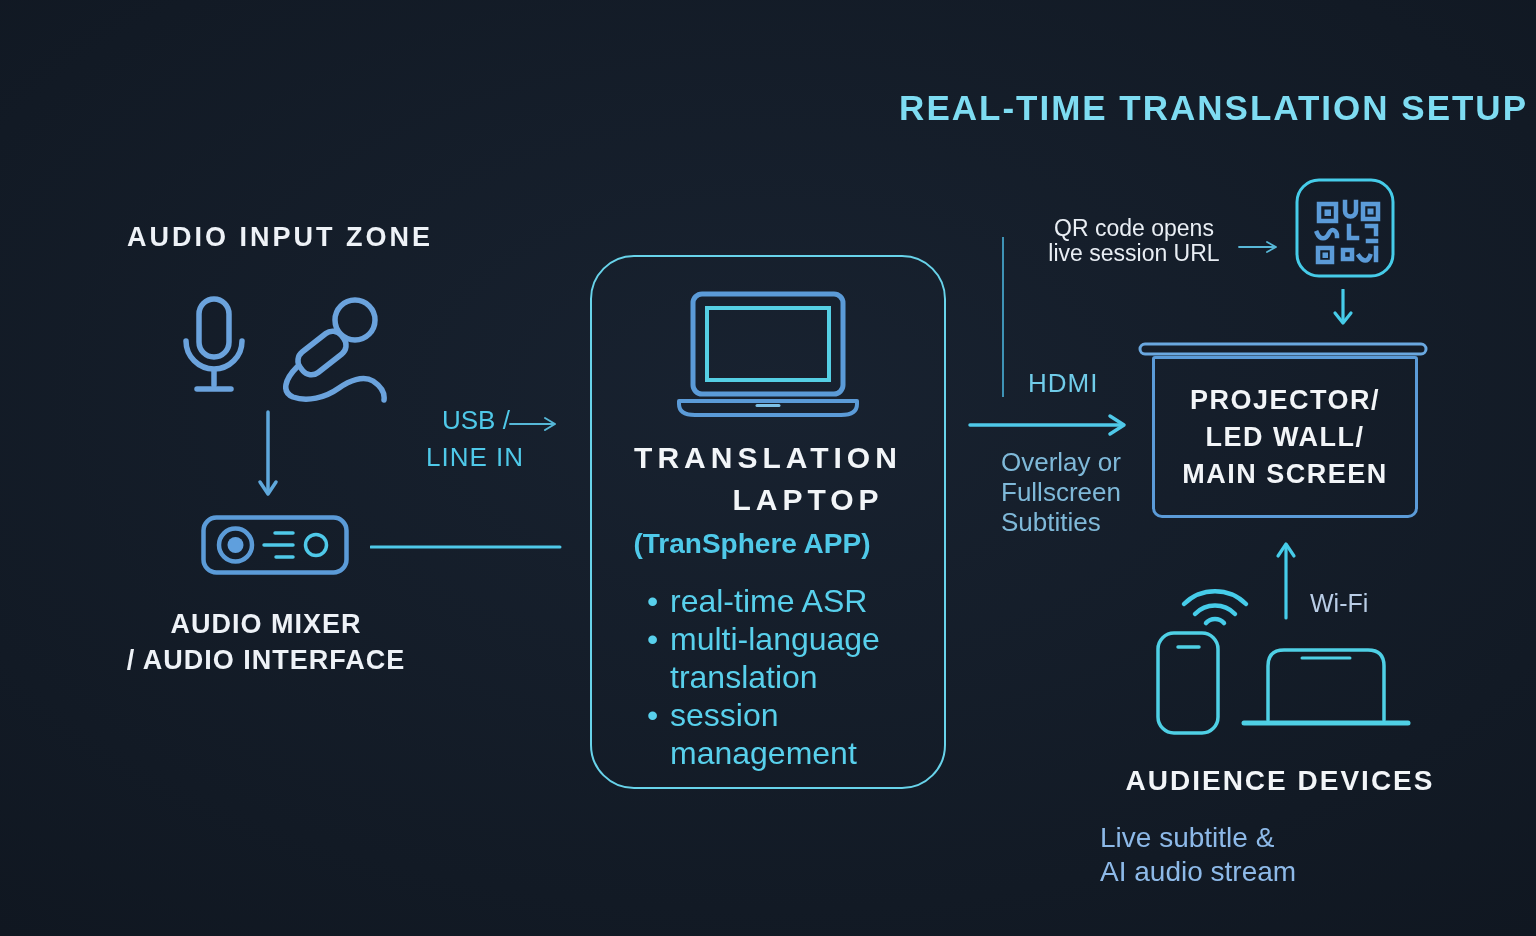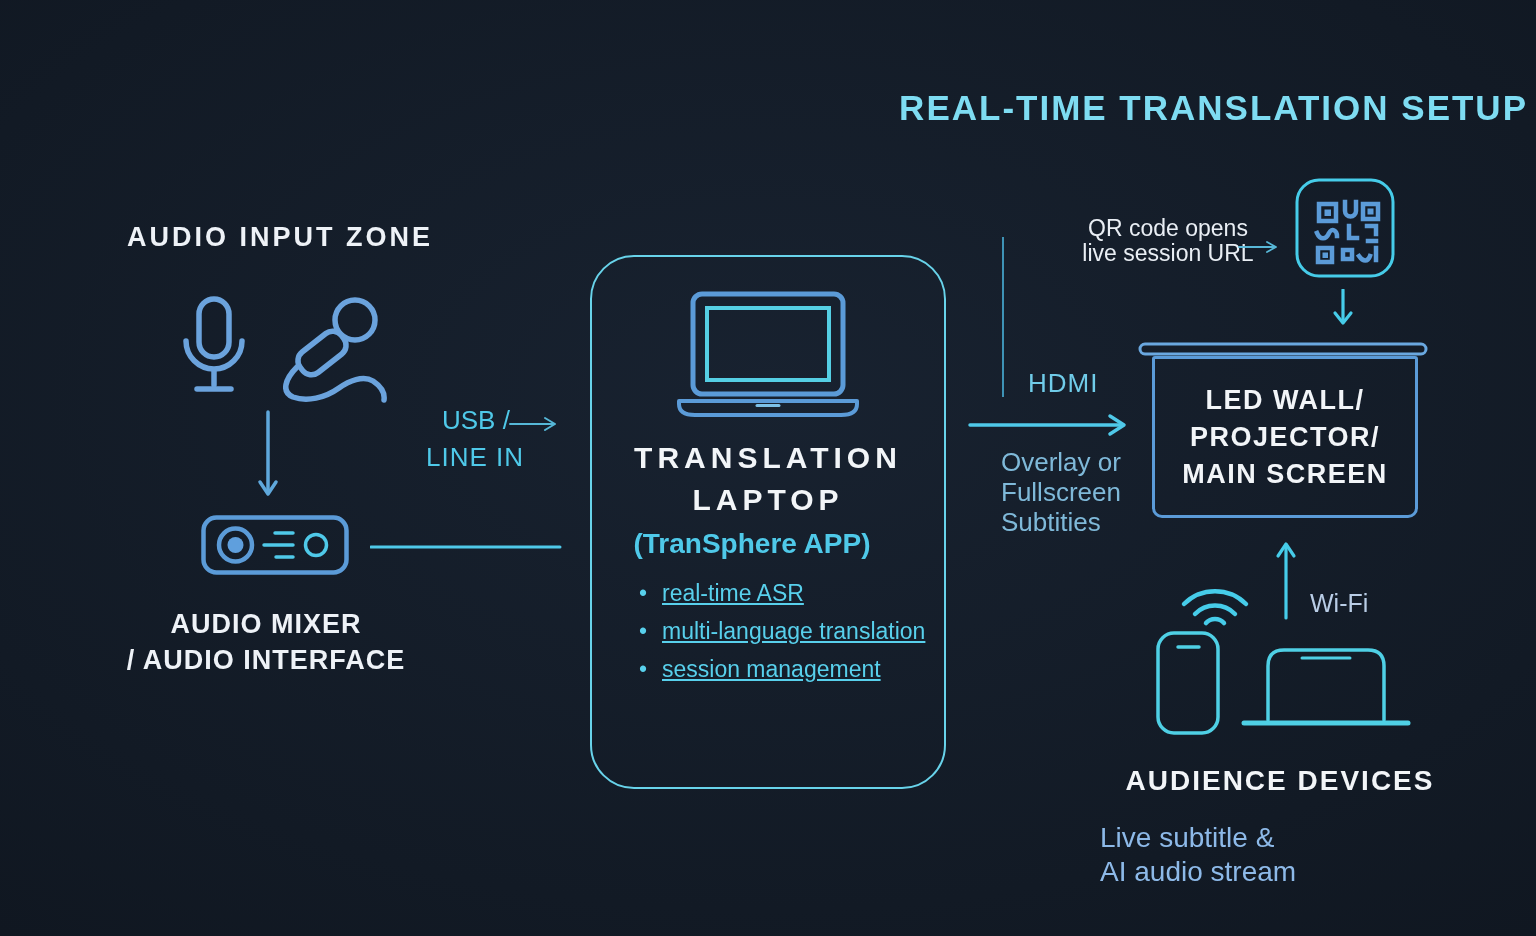--- a/index.html
+++ b/index.html
@@ -25,35 +25,35 @@
   .linein-label{ position:absolute; left:426px; top:442px; font-size:26px; font-weight:500; letter-spacing:1px; color:#4fc9e9; }
   .laptop-box {
     position:absolute; left:590px; top:255px; width:352px; height:530px;
     border:2.5px solid #68d3ea; border-radius:44px;
   }
   .laptop-name1, .laptop-name2 {
     position:absolute; left:590px; width:356px; text-align:center;
     font-size:30px; font-weight:600; letter-spacing:5px; color:#f2f5f8;
   }
   .laptop-name1 { top:441px; }
-  .laptop-name2 { top:483px; }
+  .laptop-name2 { top:483px;margin-left:40px; }
   .app-name {
     position:absolute; left:590px; top:528px; width:324px; text-align:center;
     font-size:28px; font-weight:bold; color:#4fc9e9;
   }
   .features {
-    position:absolute; left:633px; top:570px; width:292px; margin:4px; padding:0;
-    list-style:none; font-size:23px; line-height:38px; color:#58d0ec;text-decoration:underline;
+    position:absolute; left:633px; top:570px; width:292px; margin:12px; padding:0;
+    list-style:none; font-size:32px; line-height:38px; color:#58d0ec;
   }
   .features li { position:relative; padding-left:25px; }
   .features li::before { content:"\2022"; position:absolute; left:2px; top:0; }
   .hdmi-label    { position:absolute; left:1028px; top:368px; font-size:26px; letter-spacing:1px; color:#70cce9; }
   .overlay-label { position:absolute; left:1001px; top:447px; font-size:26px; line-height:30px; color:#7fb9d9; }
   .qr-label {
-    position:absolute; left:1052px; top:216px; width:232px; text-align:center;
+    position:absolute; left:1018px; top:216px; width:232px; text-align:center;
     font-size:23px; line-height:25px; color:#e9eef4;
   }
   .screen-box {
     position:absolute; left:1152px; top:356px; width:260px; height:156px;
     border:3px solid #5b9bd8; border-radius:3px 3px 10px 10px;
     display:flex; flex-direction:column; justify-content:center; text-align:center;
     font-size:27px; font-weight:bold; letter-spacing:1.5px; line-height:37px; color:#f2f5f8;
   }
   .wifi-label { position:absolute; left:1310px; top:589px; font-size:25px; color:#b9cde6; }
   .h-audience {
@@ -204,22 +204,22 @@
       <line x1="12" y1="1" x2="12" y2="32"></line>
       <polyline points="4,24 12,34 20,24"></polyline>
     </g>
   </svg>
 
   <svg class="abs" style="left:1138px; top:342px;" width="292" height="16" viewBox="0 0 292 16">
     <rect x="2" y="2" width="286" height="10" rx="5" fill="none" stroke="#6aa8e0" stroke-width="3"></rect>
   </svg>
 
   <div class="screen-box">
+    <div>PROJECTOR/</div>
     <div>LED WALL/</div>
-    <div>PROJECTOR/</div>
     <div>MAIN SCREEN</div>
   </div>
 
   <svg class="abs" style="left:1178px; top:572px;" width="74" height="56" viewBox="0 0 74 56">
     <g fill="none" stroke="#46cce9" stroke-width="4.5" stroke-linecap="round">
       <path d="M 6,32 A 44,44 0 0 1 68,32"></path>
       <path d="M 17,42 A 28,28 0 0 1 57,42"></path>
       <path d="M 28,51 A 12,12 0 0 1 46,51"></path>
     </g>
   </svg>

